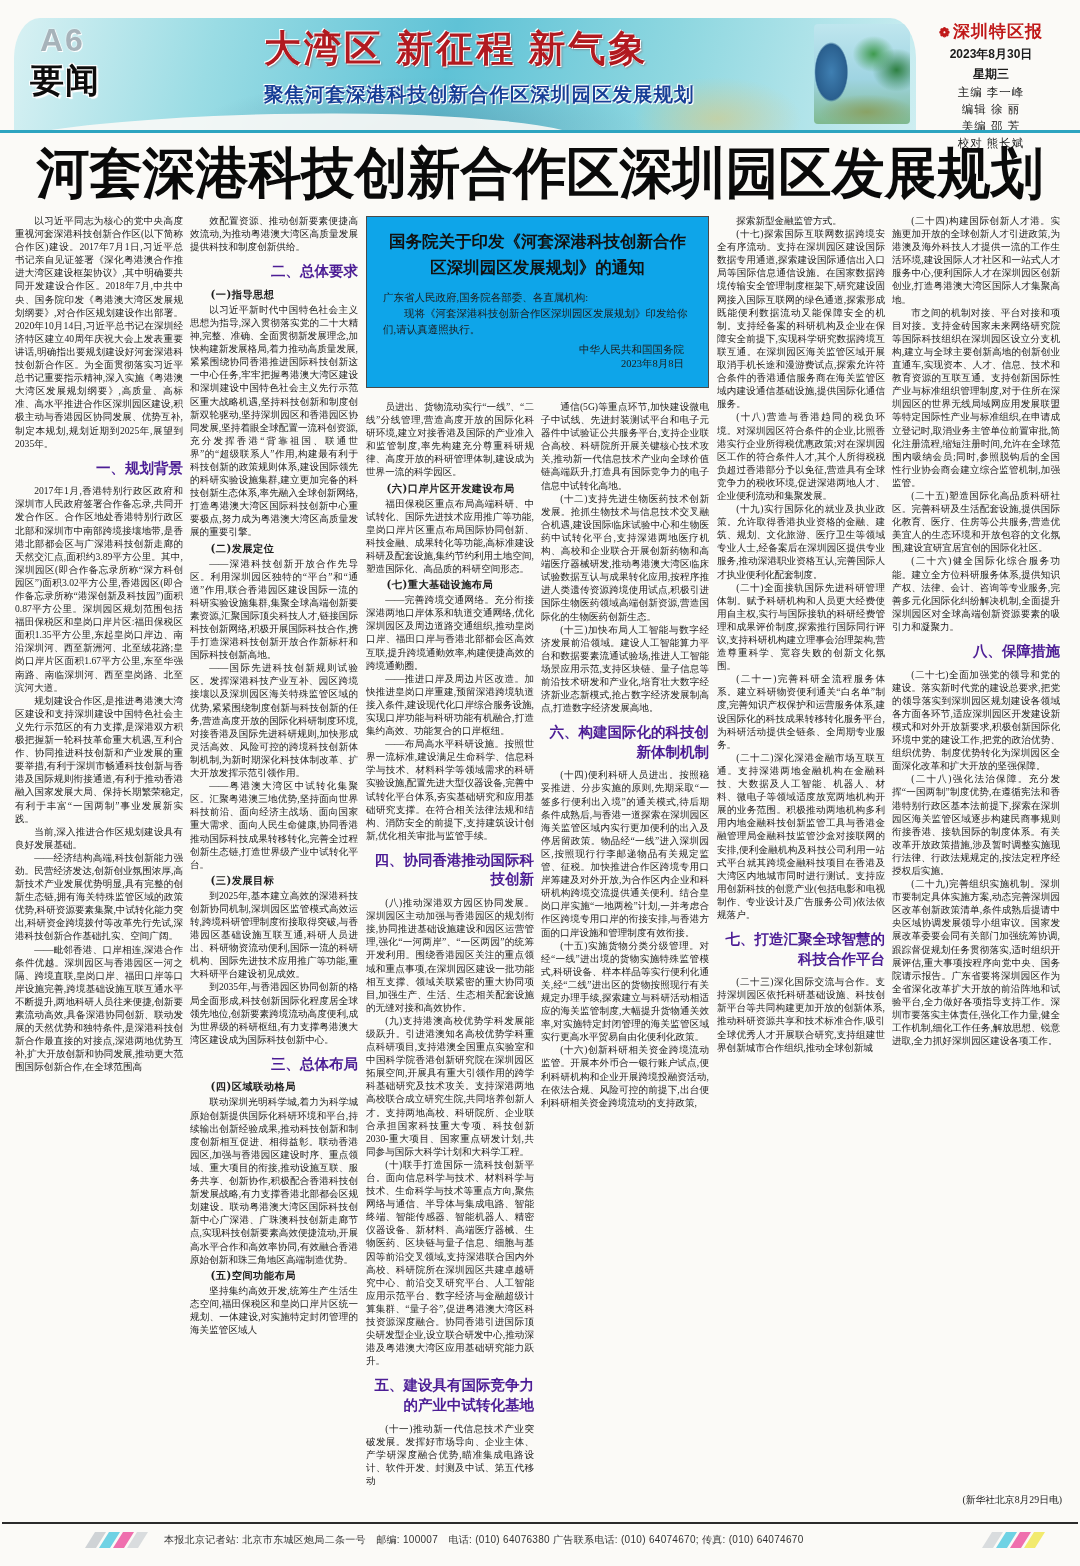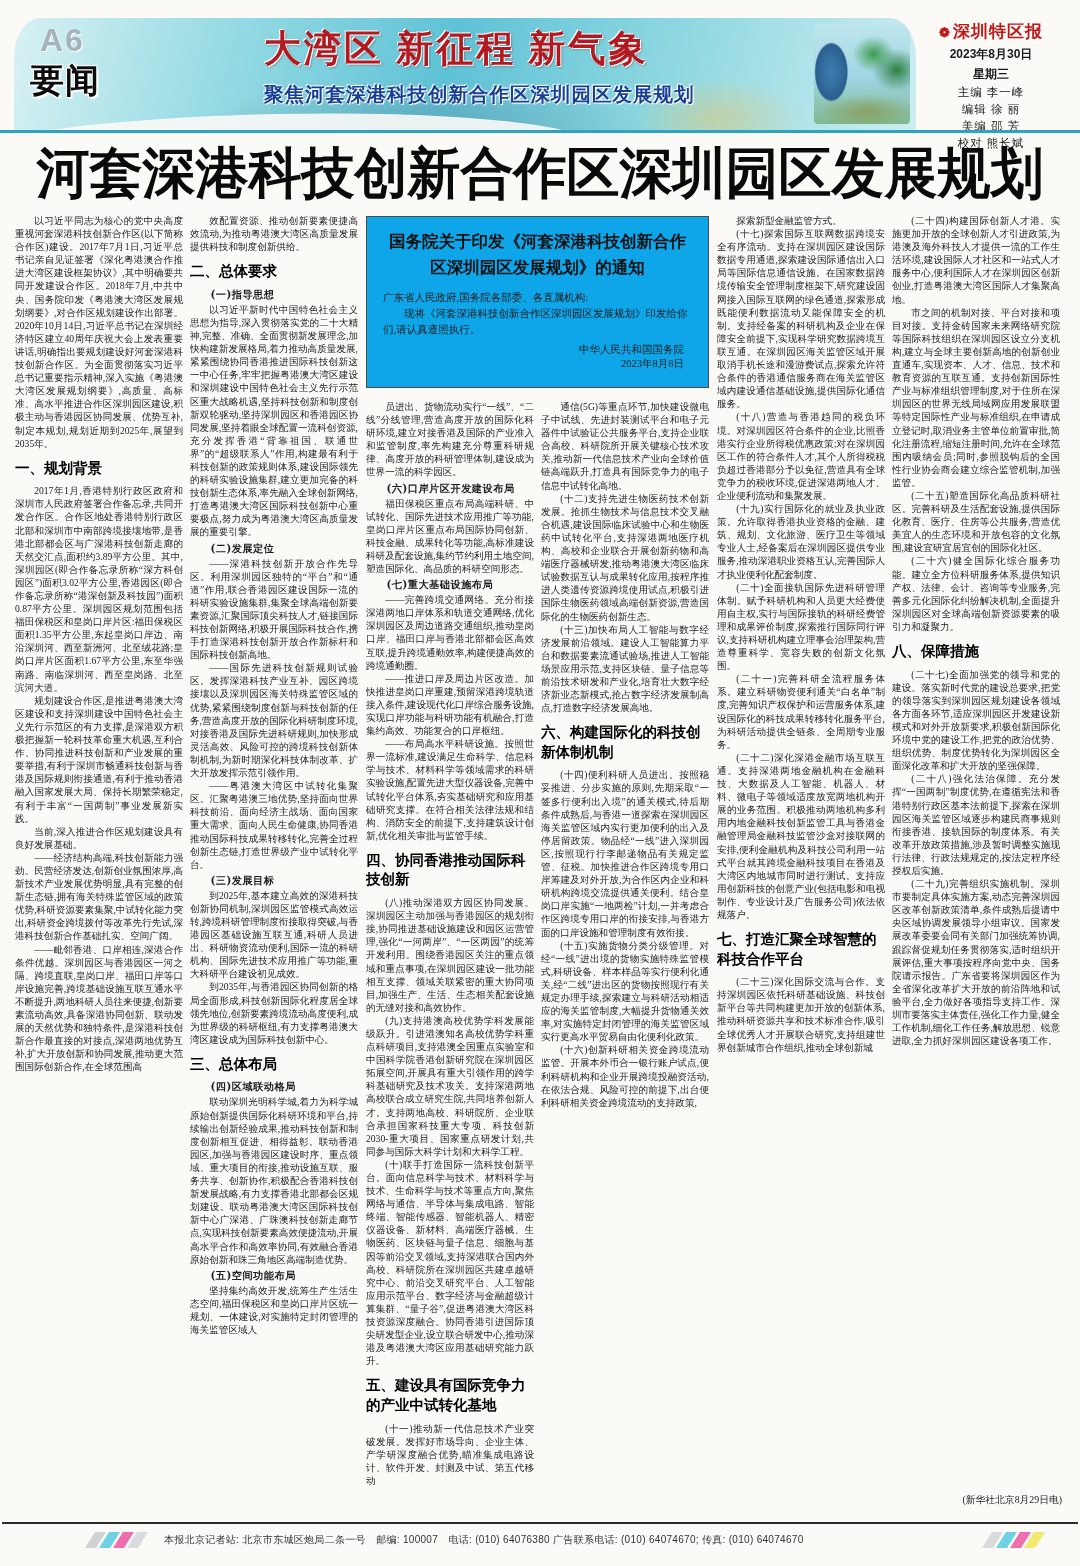--- a/index.html
+++ b/index.html
@@ -43,22 +43,22 @@
     font-size:53px;font-weight:900;color:#0a0a0a;letter-spacing:0px;line-height:70px;
     transform:scaleY(1.04);font-family:"Liberation Sans",sans-serif;white-space:nowrap;}
 
   
   #bodywrap{position:absolute;left:0;top:214px;width:1080px;height:1302px;}
   .col{position:absolute;top:0;width:168px;height:1300px;overflow:hidden;color:#1c1c1c;}
   #col0{left:15px;} #col1{left:190px;} #col2{left:366px;} #col3{left:541px;} #col4{left:717px;} #col5{left:892px;}
   #col2,#col3{padding-top:186px;height:1114px;}
   .b-p{font-size:9.6px;line-height:13.1px;text-align:justify;text-indent:2em;margin:0;
        font-family:"Liberation Serif","DejaVu Serif",serif;}
-  .b-h{font-size:14.5px;font-weight:900;text-align:left;margin:9px 0 6px;line-height:1.35;
-       font-family:"Liberation Sans",sans-serif;color:#000000;}
+  .b-h{font-size:14.5px;font-weight:900;text-align:right;margin:9px 0 6px;line-height:1.35;
+       font-family:"Liberation Sans",sans-serif;color:#4c1d95;}
   .b-k{font-size:10.2px;font-weight:bold;text-indent:2em;margin:3px 0 2px;line-height:13px;
        font-family:"DejaVu Serif","Liberation Serif",serif;letter-spacing:.5px;}
 
   
   #notice{position:absolute;left:366px;top:2px;width:343px;height:172px;background:#0ea5e9;
     border:1px solid #4a4a4a;box-sizing:border-box;padding:12px 16px 8px;}
   #notice-title{font-size:16.5px;font-weight:900;text-align:center;line-height:1.55;color:#111;
     font-family:"Liberation Sans",sans-serif;}
   #notice-salutation{font-size:10.5px;margin-top:10px;line-height:1.5;color:#1c1c1c;
     font-family:"Liberation Serif",serif;}

